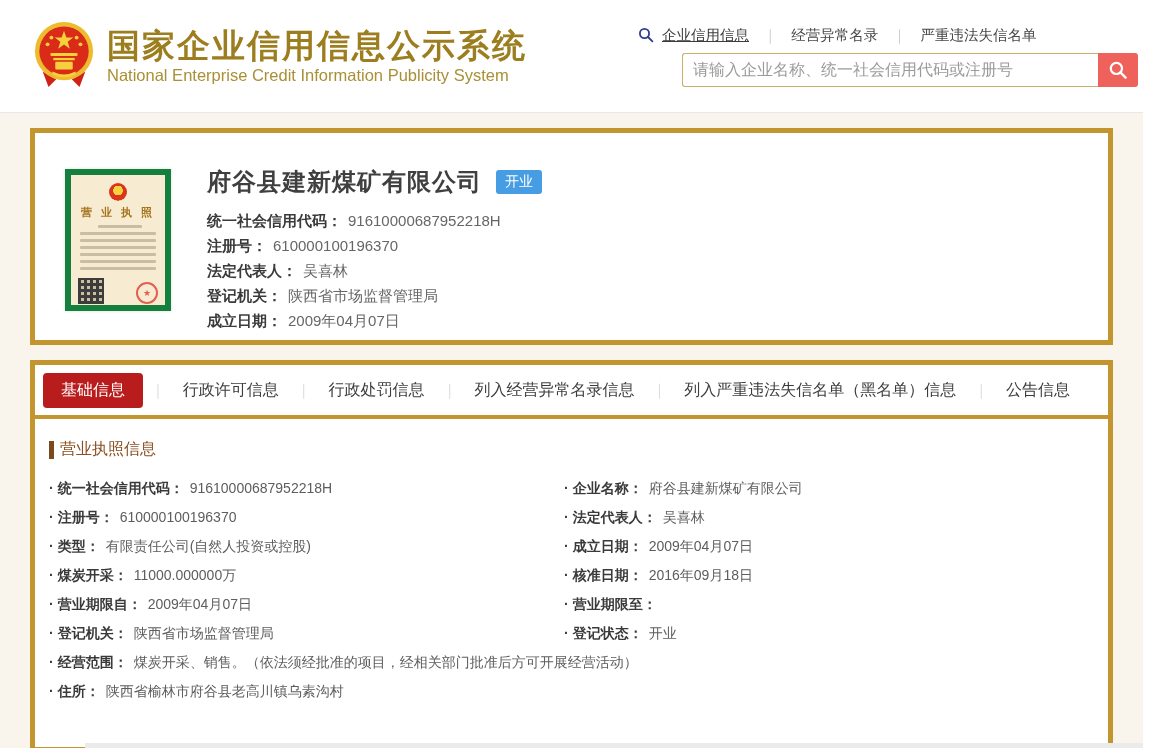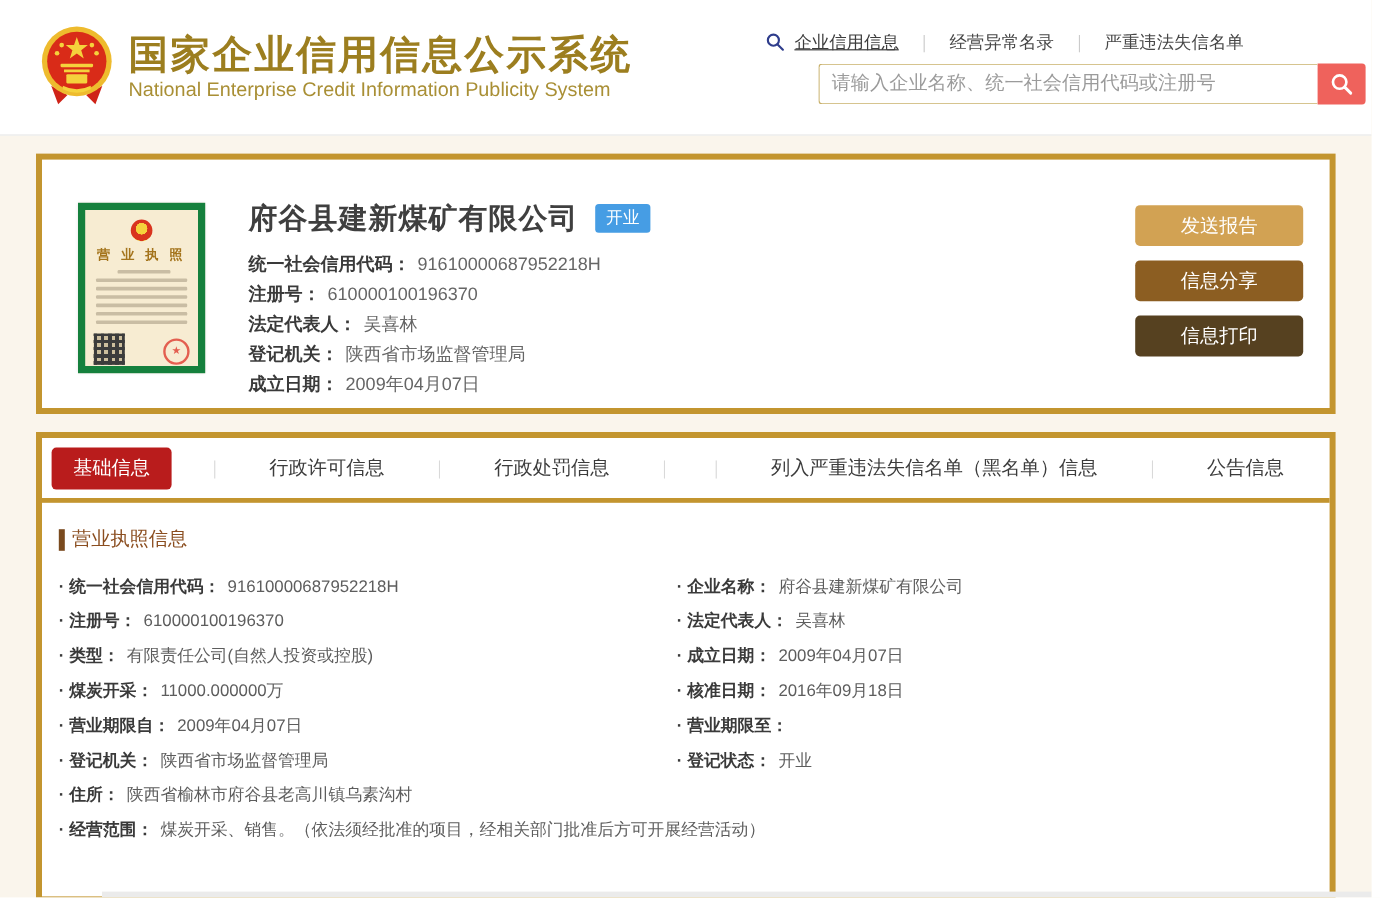--- a/index.html
+++ b/index.html
@@ -172,42 +172,35 @@
 
             <div class="sum-field"><span class="f-label">注册号：</span><span class="f-value">610000100196370</span></div>
 
             <div class="sum-field"><span class="f-label">法定代表人：</span><span class="f-value">吴喜林</span></div>
 
             <div class="sum-field"><span class="f-label">登记机关：</span><span class="f-value">陕西省市场监督管理局</span></div>
 
             <div class="sum-field"><span class="f-label">成立日期：</span><span class="f-value">2009年04月07日</span></div>
           </div>
       </div>
-      <div class="summary-actions">
-
-          <button class="action-btn">发送报告</button>
-
-          <button class="action-btn">信息分享</button>
-
-          <button class="action-btn">信息打印</button>
-        </div>
     </div>
 
     <div class="gold-card detail-card">
       <div class="tab-bar">
 
           <span class="tab-item active">基础信息</span>
 
           <span class="tab-sep">｜</span>
           <span class="tab-item">行政许可信息</span>
 
           <span class="tab-sep">｜</span>
           <span class="tab-item">行政处罚信息</span>
 
           <span class="tab-sep">｜</span>
+          <span class="tab-item">列入经营异常名录信息</span>
 
           <span class="tab-sep">｜</span>
           <span class="tab-item">列入严重违法失信名单（黑名单）信息</span>
 
           <span class="tab-sep">｜</span>
           <span class="tab-item">公告信息</span>
         </div>
       <div class="tab-divider"></div>
       <div class="detail-content">
         <div class="section-title">
@@ -239,22 +232,22 @@
 
               <div class="field-row"><span class="f-label">核准日期：</span><span class="f-value">2016年09月18日</span></div>
 
               <div class="field-row"><span class="f-label">营业期限至：</span><span class="f-value"></span></div>
 
               <div class="field-row"><span class="f-label">登记状态：</span><span class="f-value">开业</span></div>
             </div>
         </div>
         <div>
 
+            <div class="field-row"><span class="f-label">经营范围：</span><span class="f-value">煤炭开采、销售。（依法须经批准的项目，经相关部门批准后方可开展经营活动）</span></div>
+
             <div class="field-row"><span class="f-label">住所：</span><span class="f-value">陕西省榆林市府谷县老高川镇乌素沟村</span></div>
-
-            <div class="field-row"><span class="f-label">经营范围：</span><span class="f-value">煤炭开采、销售。（依法须经批准的项目，经相关部门批准后方可开展经营活动）</span></div>
           </div>
       </div>
     </div>
   </div>
 
   <div class="bottom-strip"></div>
 </div>
 
 </body></html>

